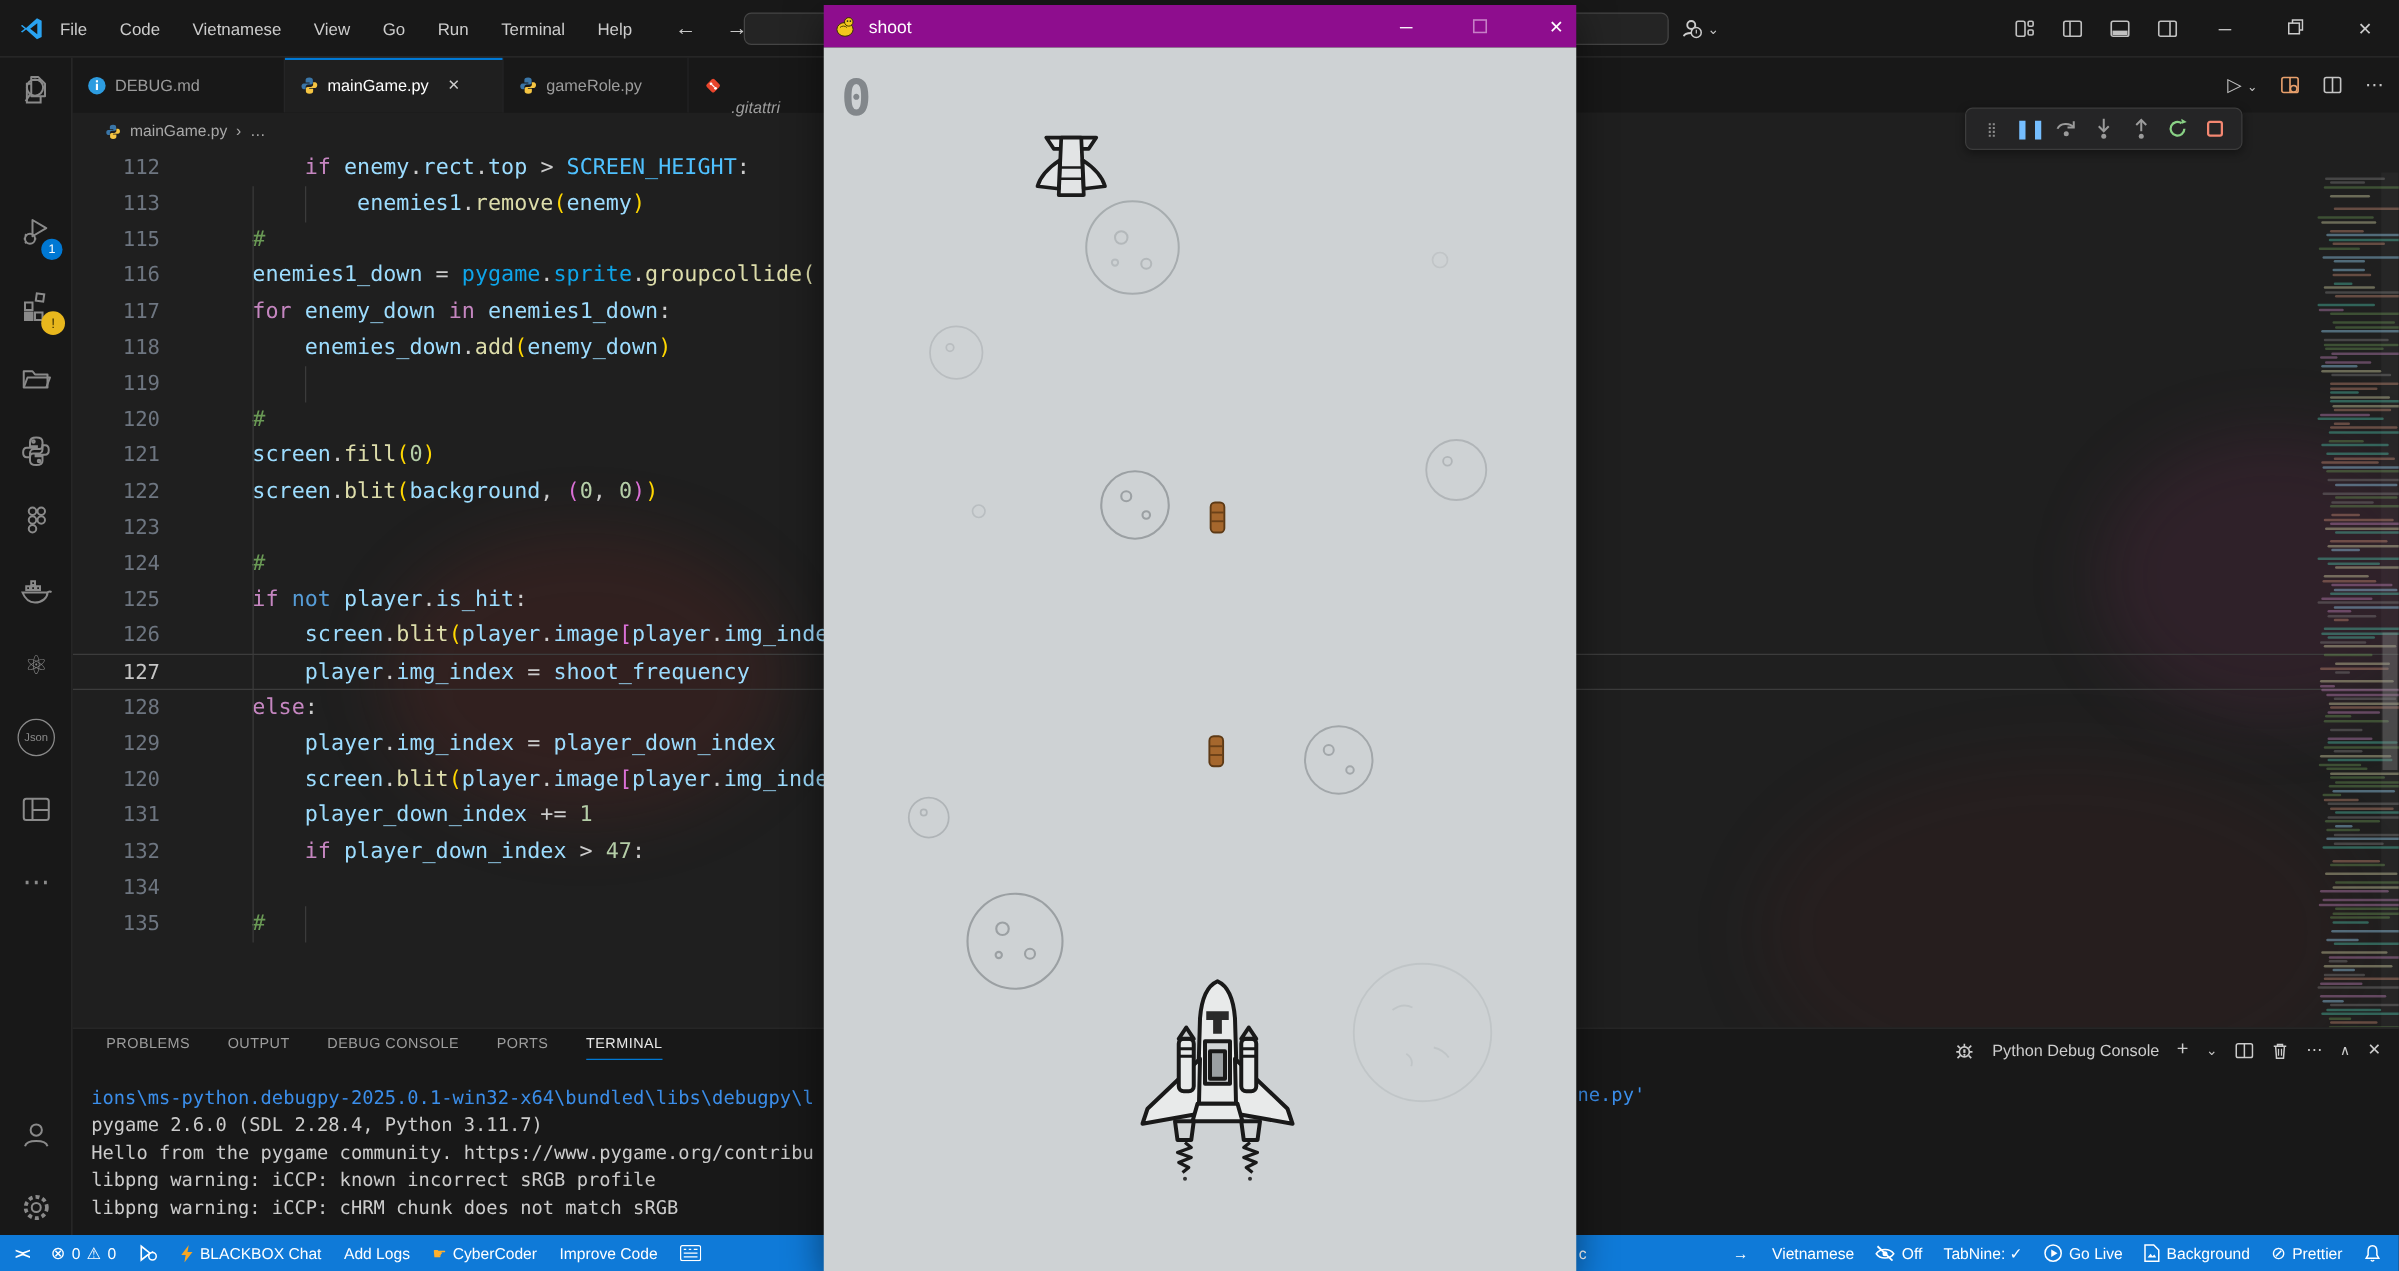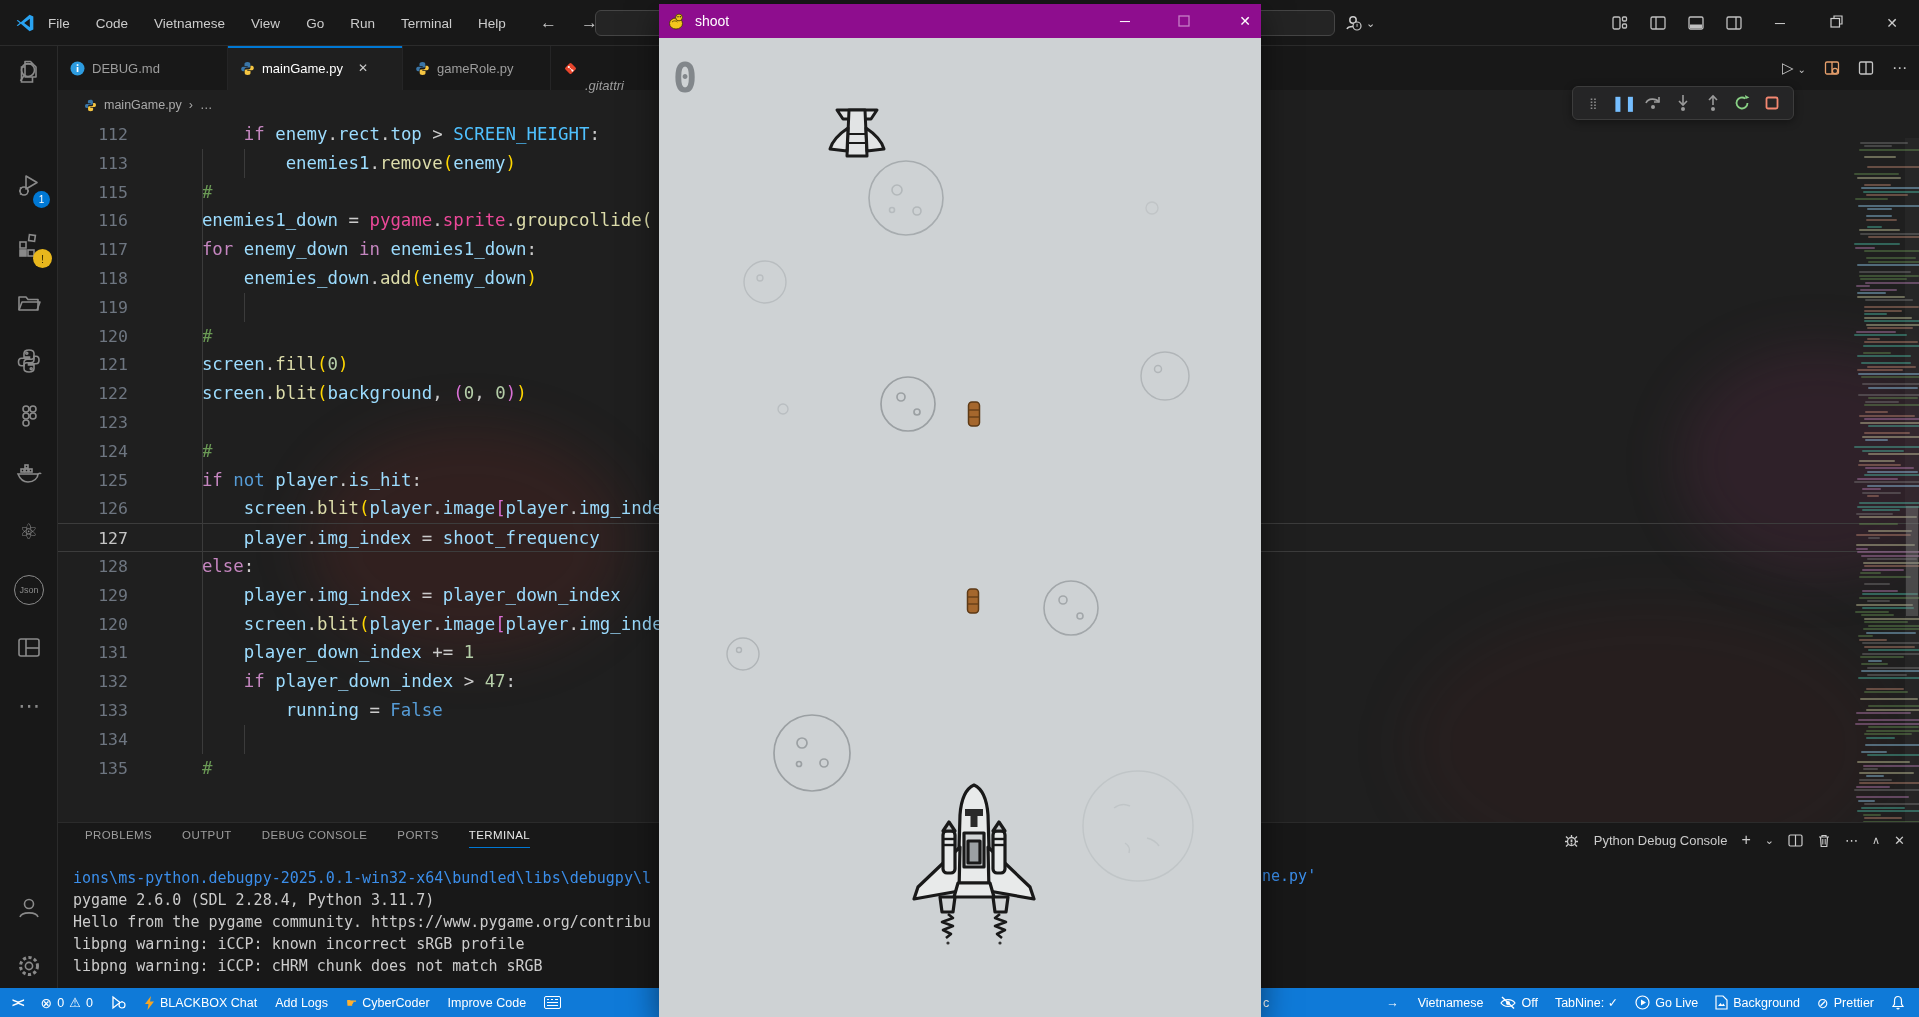--- a/index.html
+++ b/index.html
@@ -62,21 +62,21 @@
   #code { position:absolute; left:0; top:74px; right:0; bottom:0; overflow:hidden;
     font-family:"DejaVu Sans Mono","Liberation Mono",monospace; font-size:17.4px; }
   .cline { height:28.8px; line-height:28.8px; white-space:pre; position:relative;
     color:#cccccc; }
   .cline .gut { display:inline-block; width:70px; text-align:right; color:#6e7681;
     font-size:16.5px; }
   .cline .ct { margin-left:32px; }
   .cline.cur { border-top:1px solid #3c3c3c; border-bottom:1px solid #3c3c3c; }
   .cline.cur .gut { color:#c6c6c6; }
   .tk-kw{color:#C586C0} .tk-kwb{color:#569CD6} .tk-v{color:#9CDCFE} .tk-f{color:#DCDCAA}
-  .tk-m{color:#ec4899} .tk-n{color:#B5CEA8} .tk-c{color:#6A9955} .tk-b1{color:#FFD700}
+  .tk-m{color:#0ea5e9} .tk-n{color:#B5CEA8} .tk-c{color:#6A9955} .tk-b1{color:#FFD700}
   .tk-b2{color:#DA70D6} .tk-const{color:#4FC1FF}
   .iguide { position:absolute; width:1px; background:#3b3b3b; }
   .bgblob { position:absolute; border-radius:50%; filter:blur(26px); }
 
   
   #minimap { position:absolute; left:1791px; top:92px; width:114px; height:718px;
     z-index:2; opacity:.9; }
   .mstripe { position:absolute; height:2px; border-radius:1px; }
   #vscroll { position:absolute; right:0; top:92px; width:14px; height:718px;
     background:rgba(255,255,255,0.03); z-index:2; }
@@ -364,21 +364,20 @@
       <div class="cline"><span class="gut">123</span><span class="ct"></span></div>
       <div class="cline"><span class="gut">124</span><span class="ct"><span>    </span><span class="tk-c">#</span></span></div>
       <div class="cline"><span class="gut">125</span><span class="ct"><span>    </span><span class="tk-kw">if</span><span> </span><span class="tk-kwb">not</span><span> </span><span class="tk-v">player</span><span>.</span><span class="tk-v">is_hit</span><span>:</span></span></div>
       <div class="cline"><span class="gut">126</span><span class="ct"><span>        </span><span class="tk-v">screen</span><span>.</span><span class="tk-f">blit</span><span class="tk-b1">(</span><span class="tk-v">player</span><span>.</span><span class="tk-v">image</span><span class="tk-b2">[</span><span class="tk-v">player</span><span>.</span><span class="tk-v">img_index]</span></span></div>
       <div class="cline cur"><span class="gut">127</span><span class="ct"><span>        </span><span class="tk-v">player</span><span>.</span><span class="tk-v">img_index</span><span> = </span><span class="tk-v">shoot_frequency</span></span></div>
       <div class="cline"><span class="gut">128</span><span class="ct"><span>    </span><span class="tk-kw">else</span><span>:</span></span></div>
       <div class="cline"><span class="gut">129</span><span class="ct"><span>        </span><span class="tk-v">player</span><span>.</span><span class="tk-v">img_index</span><span> = </span><span class="tk-v">player_down_index</span></span></div>
       <div class="cline"><span class="gut">120</span><span class="ct"><span>        </span><span class="tk-v">screen</span><span>.</span><span class="tk-f">blit</span><span class="tk-b1">(</span><span class="tk-v">player</span><span>.</span><span class="tk-v">image</span><span class="tk-b2">[</span><span class="tk-v">player</span><span>.</span><span class="tk-v">img_index]</span></span></div>
       <div class="cline"><span class="gut">131</span><span class="ct"><span>        </span><span class="tk-v">player_down_index</span><span> += </span><span class="tk-n">1</span></span></div>
       <div class="cline"><span class="gut">132</span><span class="ct"><span>        </span><span class="tk-kw">if</span><span> </span><span class="tk-v">player_down_index</span><span> &gt; </span><span class="tk-n">47</span><span>:</span></span></div>
-      <div class="cline"><span class="gut">133</span><span class="ct"><span>            </span><span class="tk-v">running</span><span> = </span><span class="tk-kwb">False</span></span></div>
       <div class="cline"><span class="gut">134</span><span class="ct"></span></div>
       <div class="cline"><span class="gut">135</span><span class="ct"><span>    </span><span class="tk-c">#</span></span></div>
     </div>
   <div class="iguide" style="left:144px;top:103px;height:605px"></div>
   <div class="iguide" style="left:186px;top:103px;height:29px"></div>
   <div class="iguide" style="left:186px;top:247px;height:29px"></div>
   <div class="iguide" style="left:186px;top:679px;height:29px"></div>
   <div id="minimap">
       <div class="mstripe" style="top: 3.5px; left: 11px; width: 48px; background: rgb(128, 128, 128); opacity: 0.45;"></div>
       <div class="mstripe" style="top: 7px; left: 15px; width: 28px; background: rgb(128, 128, 128); opacity: 0.45;"></div>

